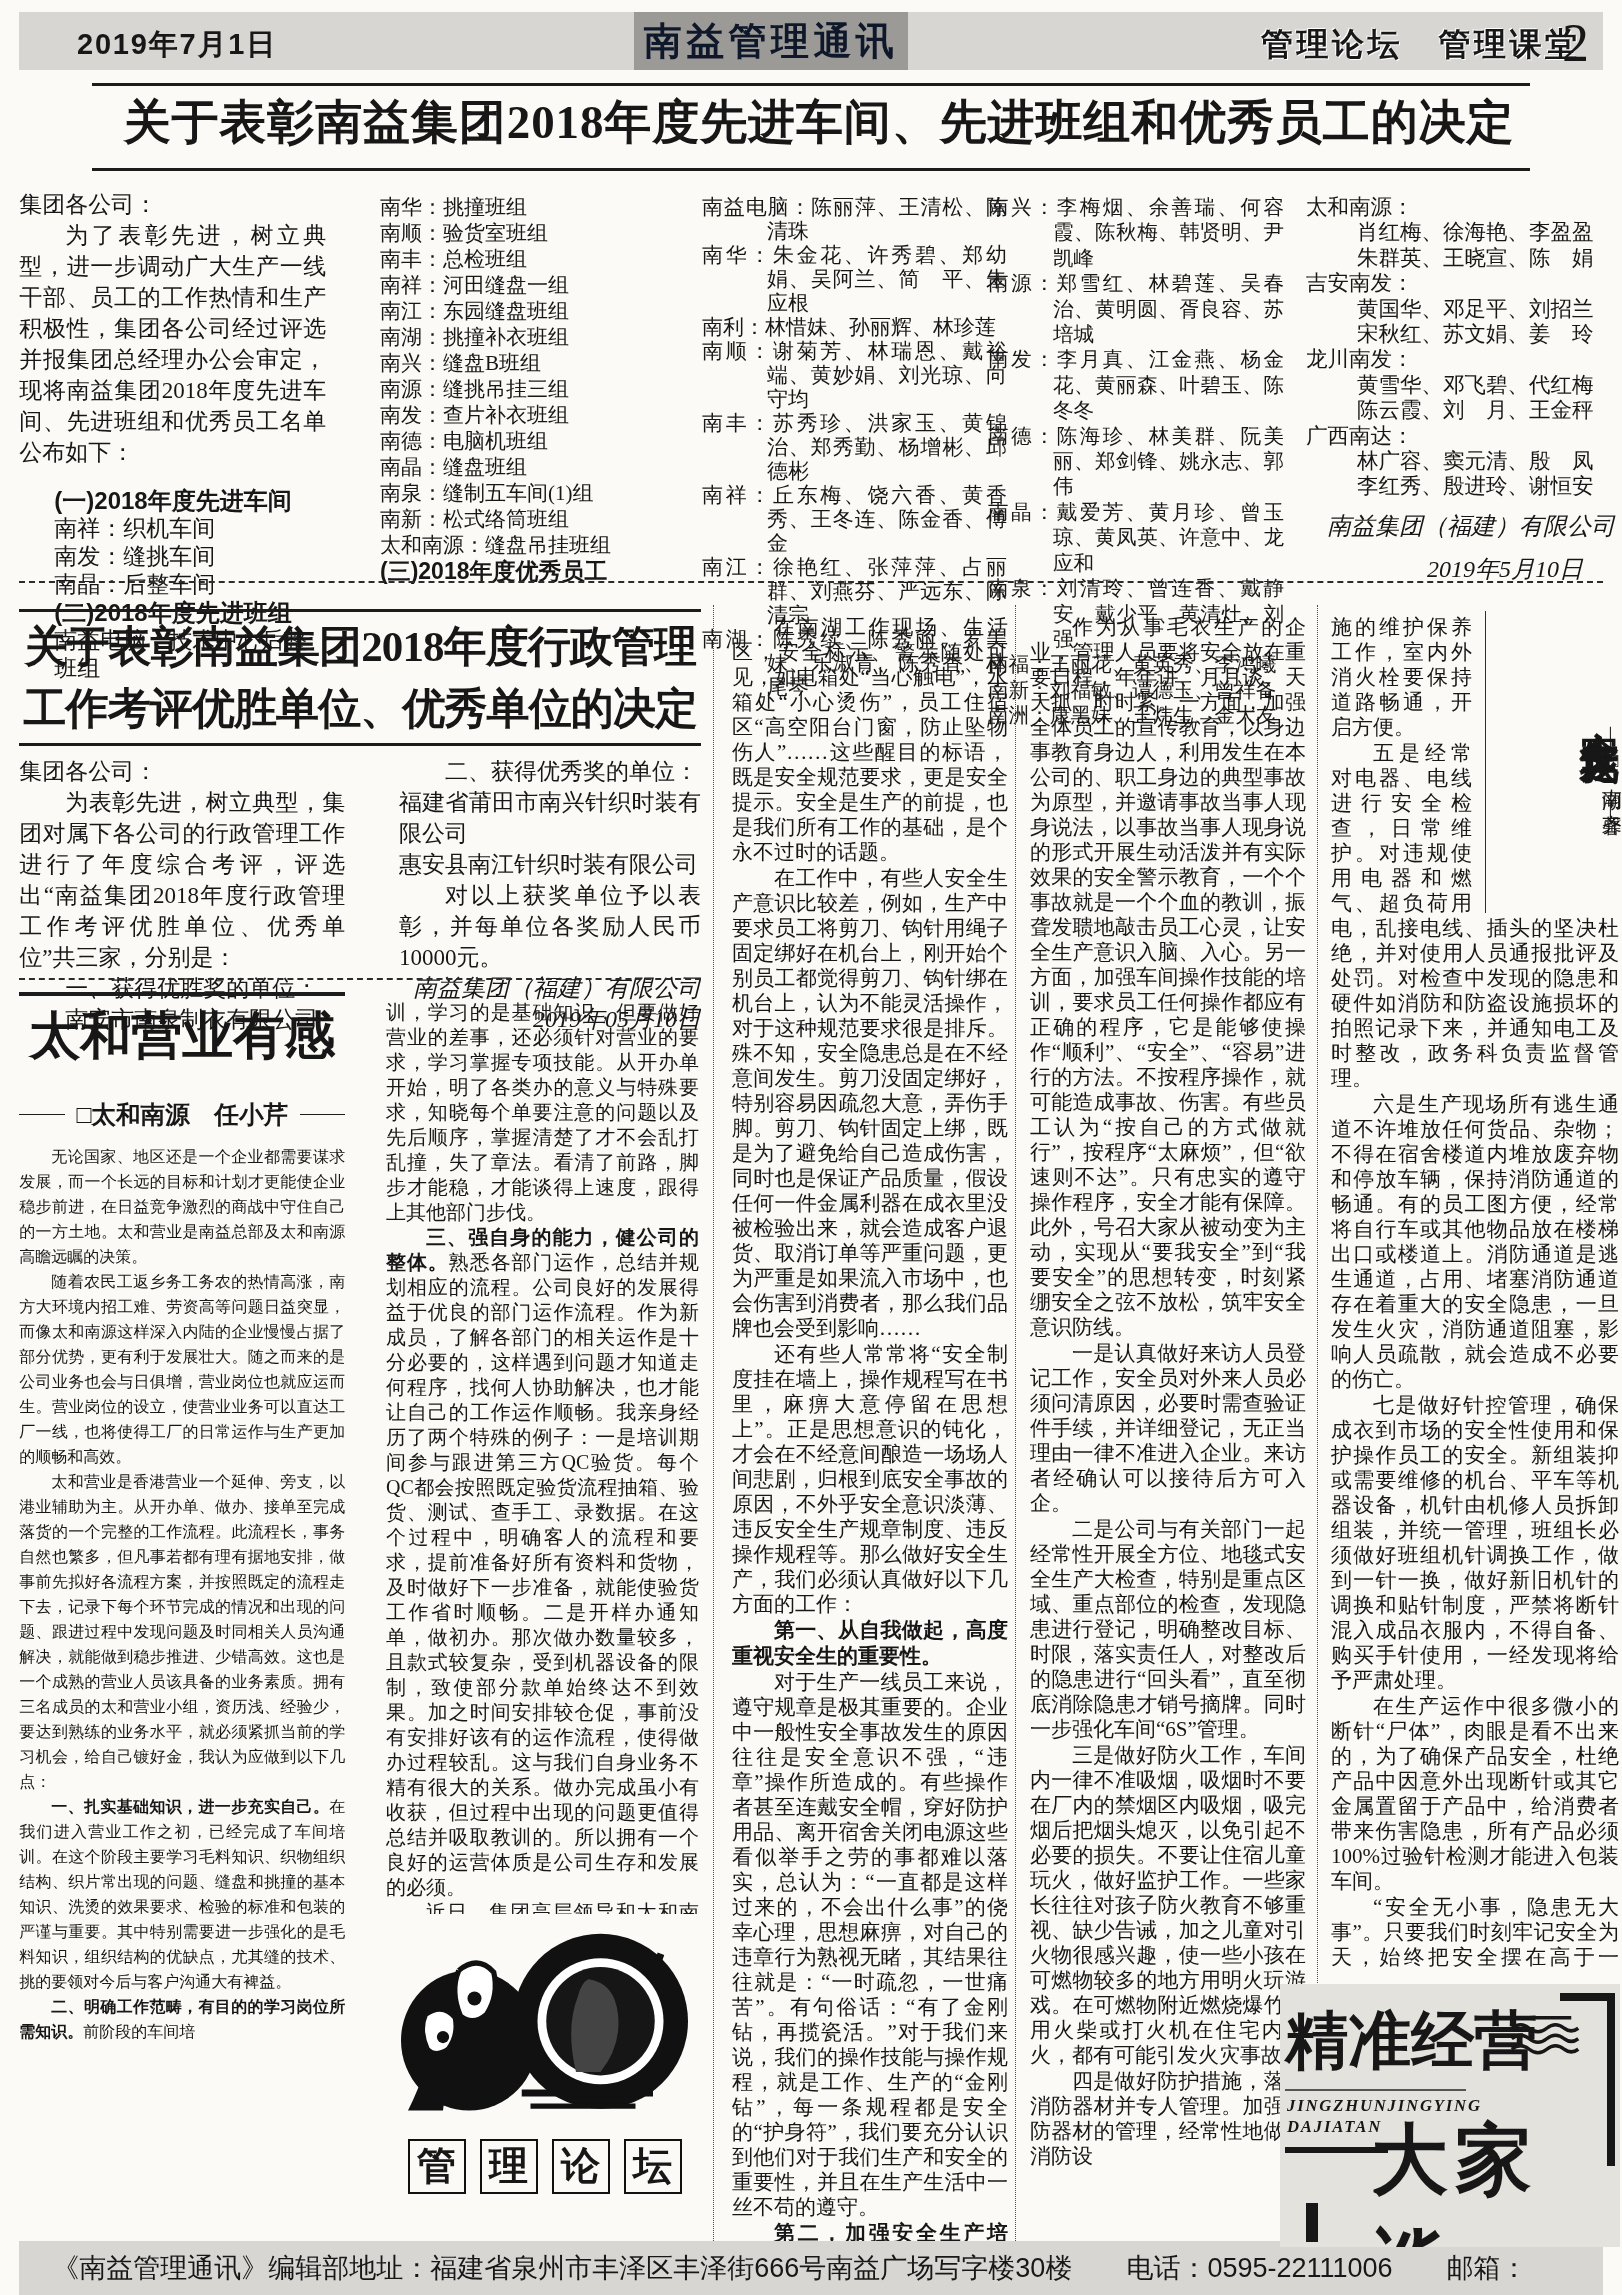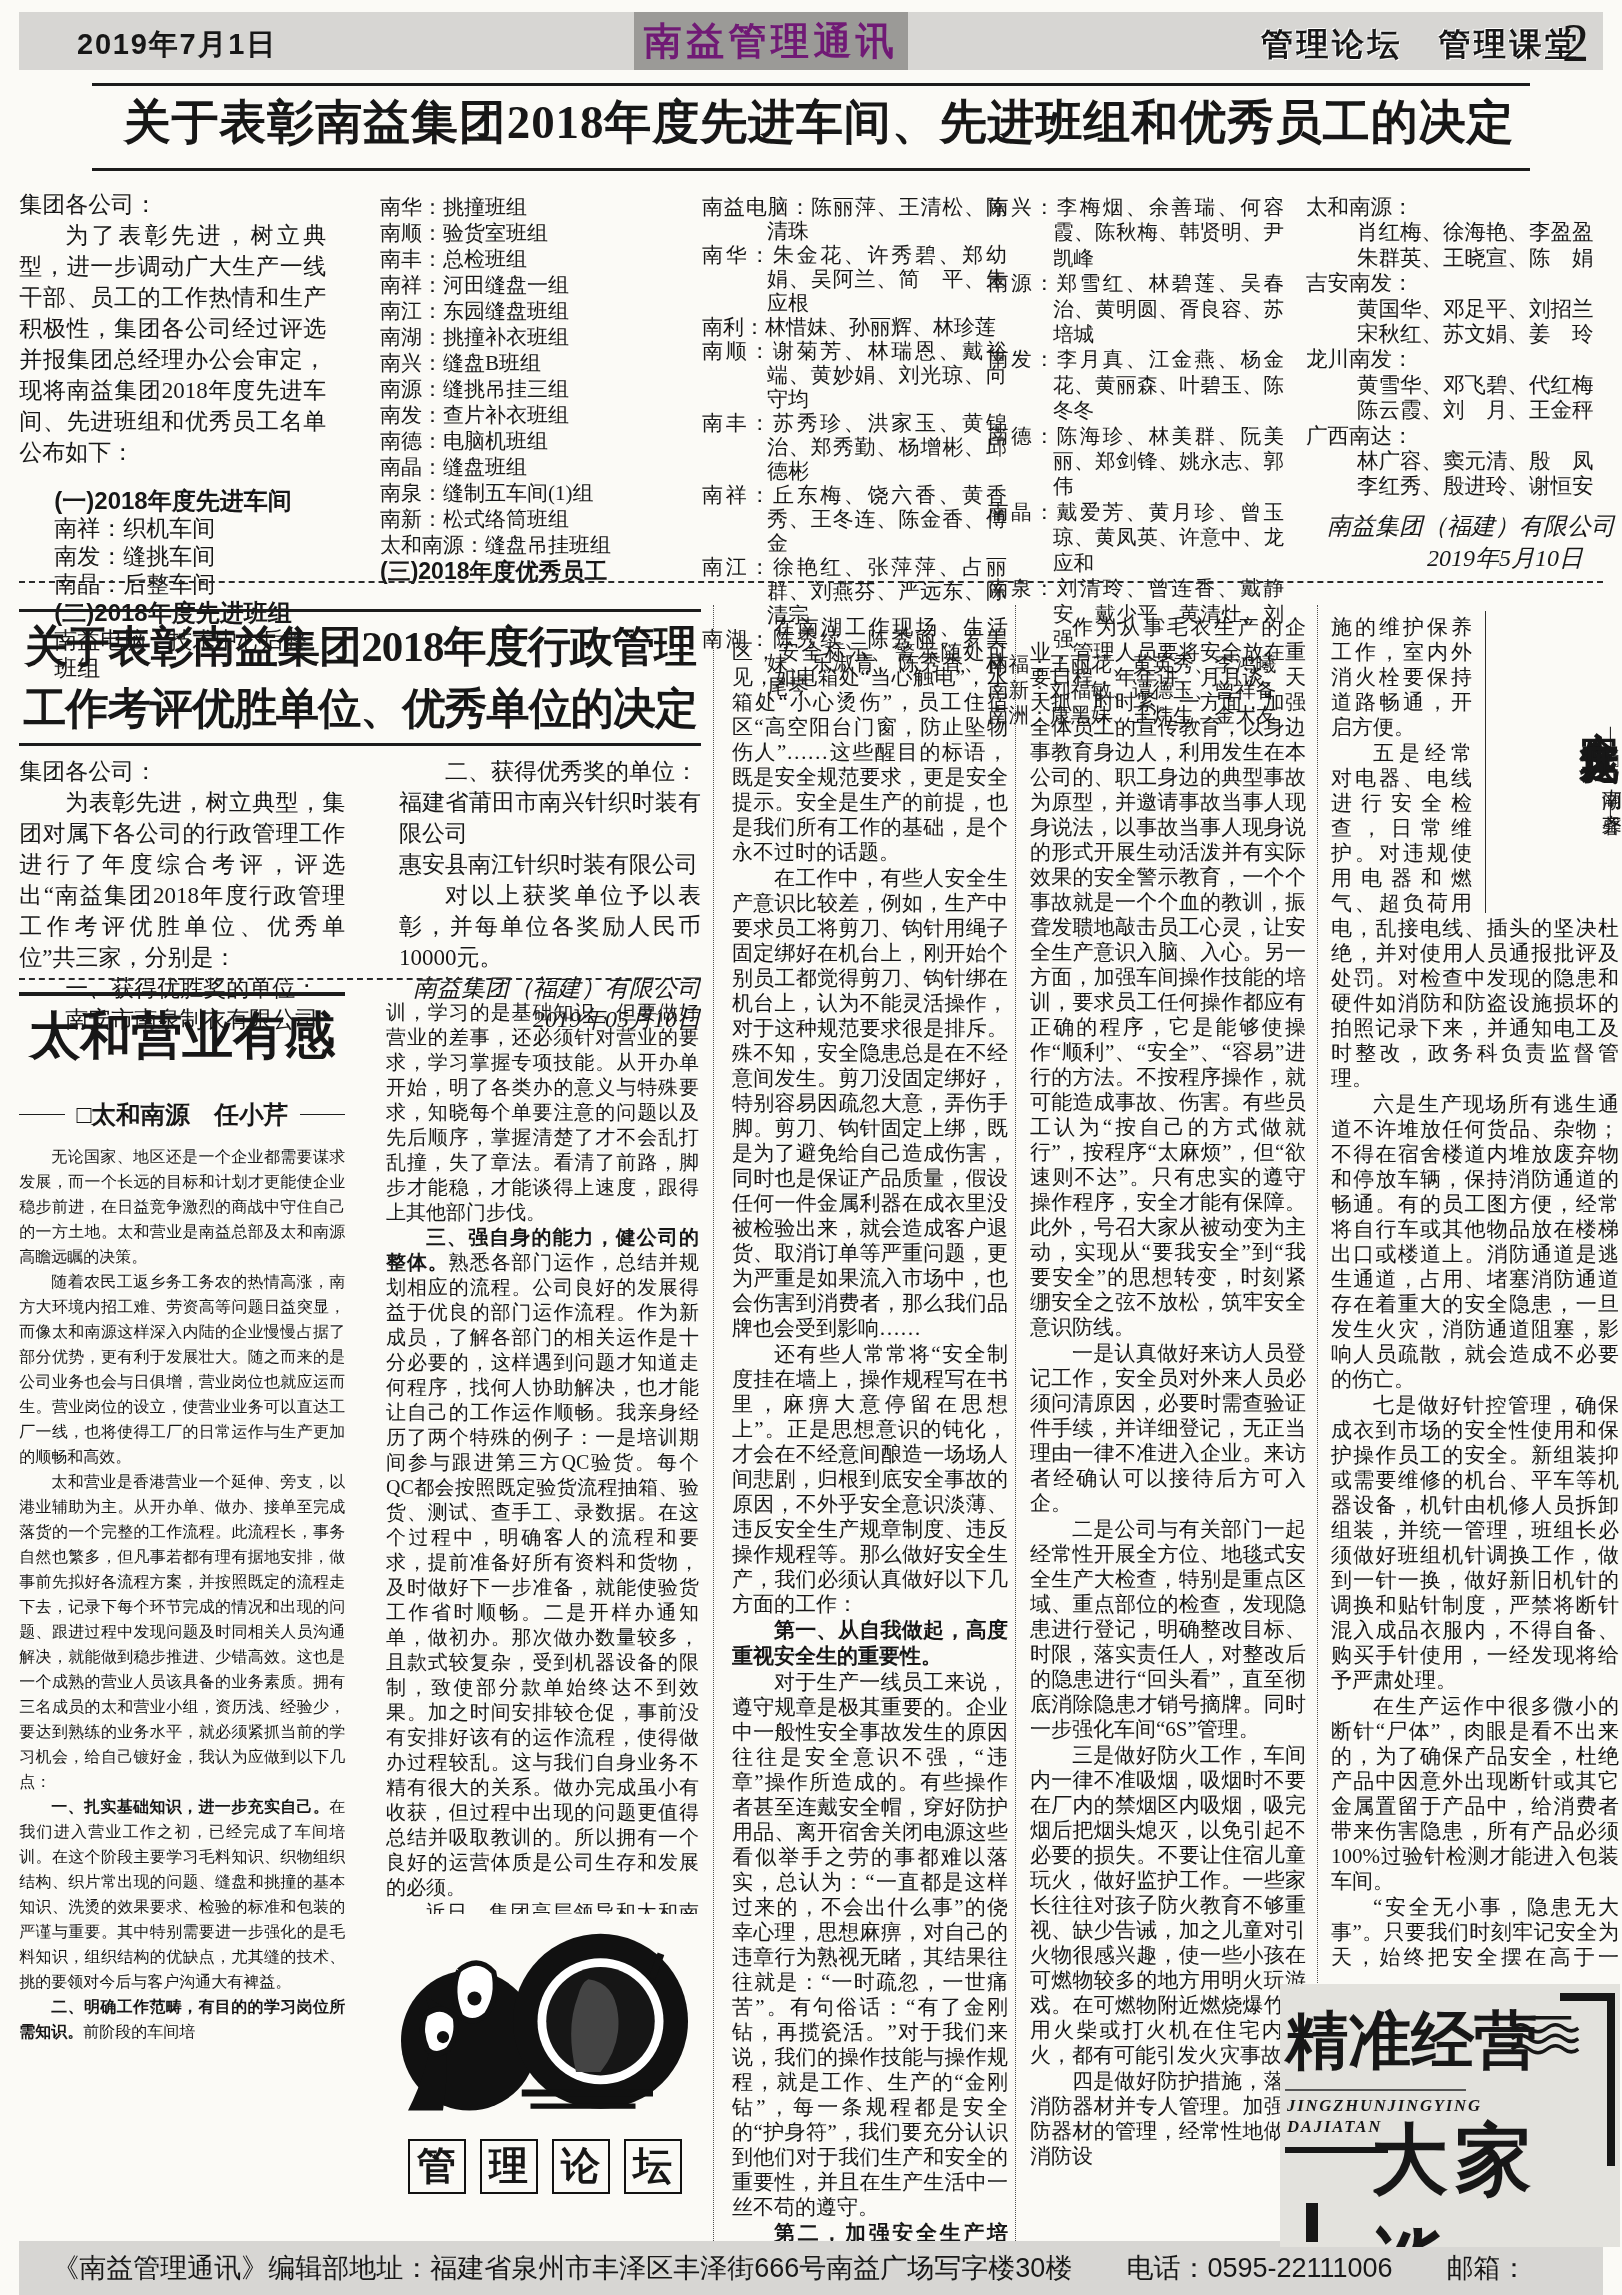--- a/index.html
+++ b/index.html
@@ -2,21 +2,21 @@
 <html style="font-size:14px"><head>
 <meta charset="utf-8">
 <style>
   html,body{margin:0;padding:0;}
   body{width:1622px;height:2295px;position:relative;background:#fbfaf6;color:#171717;
        font-family:"Liberation Serif","DejaVu Serif",serif;overflow:hidden;}
   .abs{position:absolute;}
   
   .hdr-band{left:19.3px;top:12.3px;width:1584px;height:58px;background:#d7d6d3;}
   .hdr-date{left:77px;top:25.4px;font:bold 29px "Liberation Sans",sans-serif;letter-spacing:1.8px;}
-  .masthead{left:634px;top:12.3px;width:274px;height:58px;background:#9b9a97;color:#701a75;
+  .masthead{left:634px;top:12.3px;width:274px;height:58px;background:#9b9a97;color:#0f172a;
             display:flex;align-items:center;justify-content:center;font-weight:bold;font-size:38px;letter-spacing:4.4px;}
   .hdr-sections{left:1261px;top:23px;font-weight:bold;font-size:32px;letter-spacing:3.5px;
                 text-shadow:0.9px 0.9px 0 #fff,-0.9px -0.9px 0 #fff;}
   .hdr-page{left:1562px;top:12.3px;font-size:54px;font-weight:normal;}
   
   .rule{background:#1c1c1c;}
   .headline{left:100px;top:91px;width:1438px;text-align:center;font-weight:bold;font-size:47px;letter-spacing:0.9px;}
   .colA{left:19.3px;top:189px;width:307px;font-size:23px;line-height:31px;}
   .colA .intro{text-indent:2em;margin:0;text-align:justify;}
   .colA .salut{margin:0;}
@@ -163,21 +163,21 @@
       <div class="names"><span>黄国华、邓足平、刘招兰</span></div>
       <div class="names"><span>宋秋红、苏文娟、姜　玲</span></div>
       <div class="label"><span>龙川南发：</span></div>
       <div class="names"><span>黄雪华、邓飞碧、代红梅</span></div>
       <div class="names"><span>陈云霞、刘　月、王金秤</span></div>
       <div class="label"><span>广西南达：</span></div>
       <div class="names"><span>林广容、窦元清、殷　凤</span></div>
       <div class="names"><span>李红秀、殷进玲、谢恒安</span></div>
     </div>
   <div class="sig">南益集团（福建）有限公司</div>
-  <div class="sig" style="margin-top:0;padding-right:32px;">2019年5月10日</div>
+  <div class="sig" style="margin-top:11px;padding-right:32px;">2019年5月10日</div>
 </div>
 
 <div class="abs dashed-h" style="left:19.3px;top:581px;width:1584px;"></div>
 
 <div class="abs vdot" style="left:713px;"></div>
 <div class="abs vdot" style="left:1015px;"></div>
 <div class="abs vdot" style="left:1317px;"></div>
 
 <div class="abs rule" style="left:19.3px;top:609px;width:682px;height:2.6px;"></div>
 <div class="abs admin-title">

